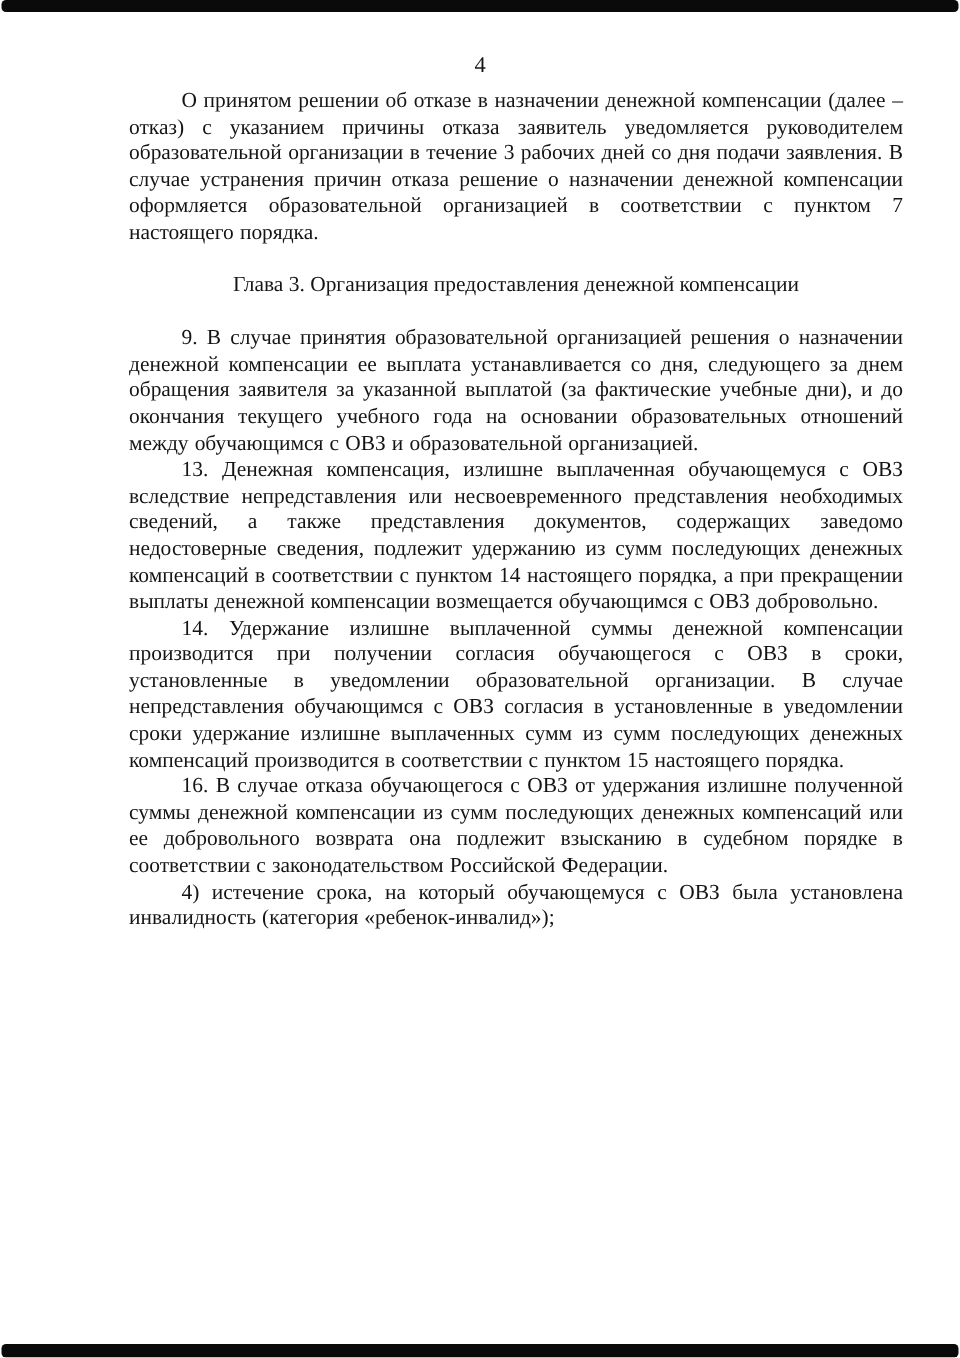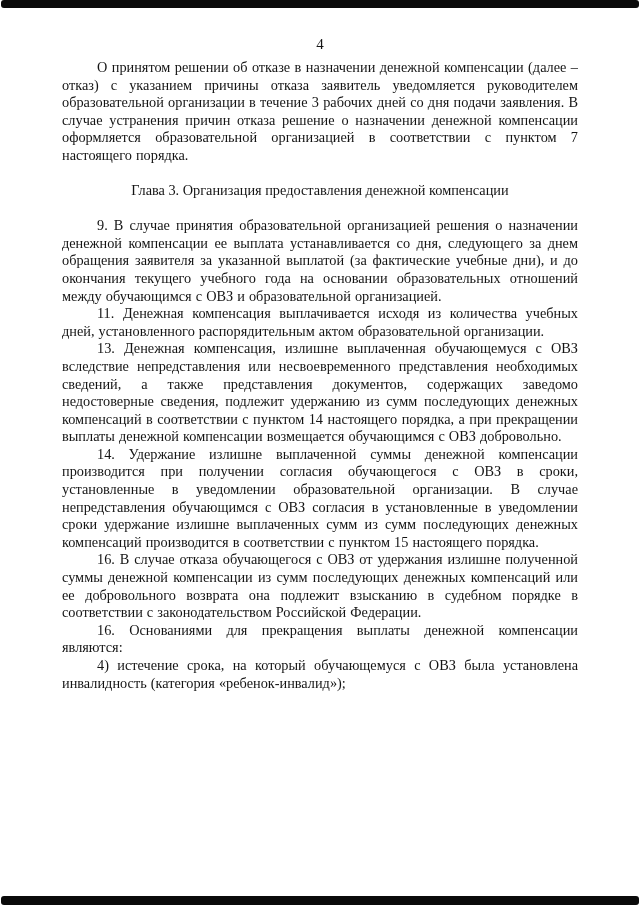--- a/index.html
+++ b/index.html
@@ -21,21 +21,21 @@
   }
   .scan-bar.top { top: 0; height: 8px; }
   .scan-bar.bottom { bottom: 0; height: 9px; }
   .page-number {
     padding-top: 36px;
     text-align: center;
     font-size: 15px;
     line-height: 16px;
   }
   .content {
-    margin-left: 62px;
+    margin-left: 86px;
     width: 516px;
     margin-top: 7px;
     font-size: 14.3px;
     line-height: 17.6px;
     text-align: justify;
   }
   .content p {
     margin: 0;
     text-indent: 35px;
     word-spacing: 0.5px;
@@ -54,21 +54,19 @@
 <div class="scan-bar top"></div>
 
 <div class="page-number">4</div>
 
 <div class="content">
   <p>О принятом решении об отказе в назначении денежной компенсации (далее – отказ) с указанием причины отказа заявитель уведомляется руководителем образовательной организации в течение 3 рабочих дней со дня подачи заявления. В случае устранения причин отказа решение о назначении денежной компенсации оформляется образовательной организацией в соответствии с пунктом 7 настоящего порядка.</p>
 
   <div class="chapter-heading">Глава 3. Организация предоставления денежной компенсации</div>
 
   <p>9. В случае принятия образовательной организацией решения о назначении денежной компенсации ее выплата устанавливается со дня, следующего за днем обращения заявителя за указанной выплатой (за фактические учебные дни), и до окончания текущего учебного года на основании образовательных отношений между обучающимся с ОВЗ и образовательной организацией.</p>
-  <p>11. Денежная компенсация выплачивается исходя из количества учебных дней, установленного распорядительным актом образовательной организации.</p>
   <p>13. Денежная компенсация, излишне выплаченная обучающемуся с ОВЗ вследствие непредставления или несвоевременного представления необходимых сведений, а также представления документов, содержащих заведомо недостоверные сведения, подлежит удержанию из сумм последующих денежных компенсаций в соответствии с пунктом 14 настоящего порядка, а при прекращении выплаты денежной компенсации возмещается обучающимся с ОВЗ добровольно.</p>
   <p>14. Удержание излишне выплаченной суммы денежной компенсации производится при получении согласия обучающегося с ОВЗ в сроки, установленные в уведомлении образовательной организации. В случае непредставления обучающимся с ОВЗ согласия в установленные в уведомлении сроки удержание излишне выплаченных сумм из сумм последующих денежных компенсаций производится в соответствии с пунктом 15 настоящего порядка.</p>
   <p>16. В случае отказа обучающегося с ОВЗ от удержания излишне полученной суммы денежной компенсации из сумм последующих денежных компенсаций или ее добровольного возврата она подлежит взысканию в судебном порядке в соответствии с законодательством Российской Федерации.</p>
-  <p>16. Основаниями для прекращения выплаты денежной компенсации являются:</p>
   <p>4) истечение срока, на который обучающемуся с ОВЗ была установлена инвалидность (категория «ребенок-инвалид»);</p>
 </div>
 
 <div class="scan-bar bottom"></div>
 
 </body></html>

